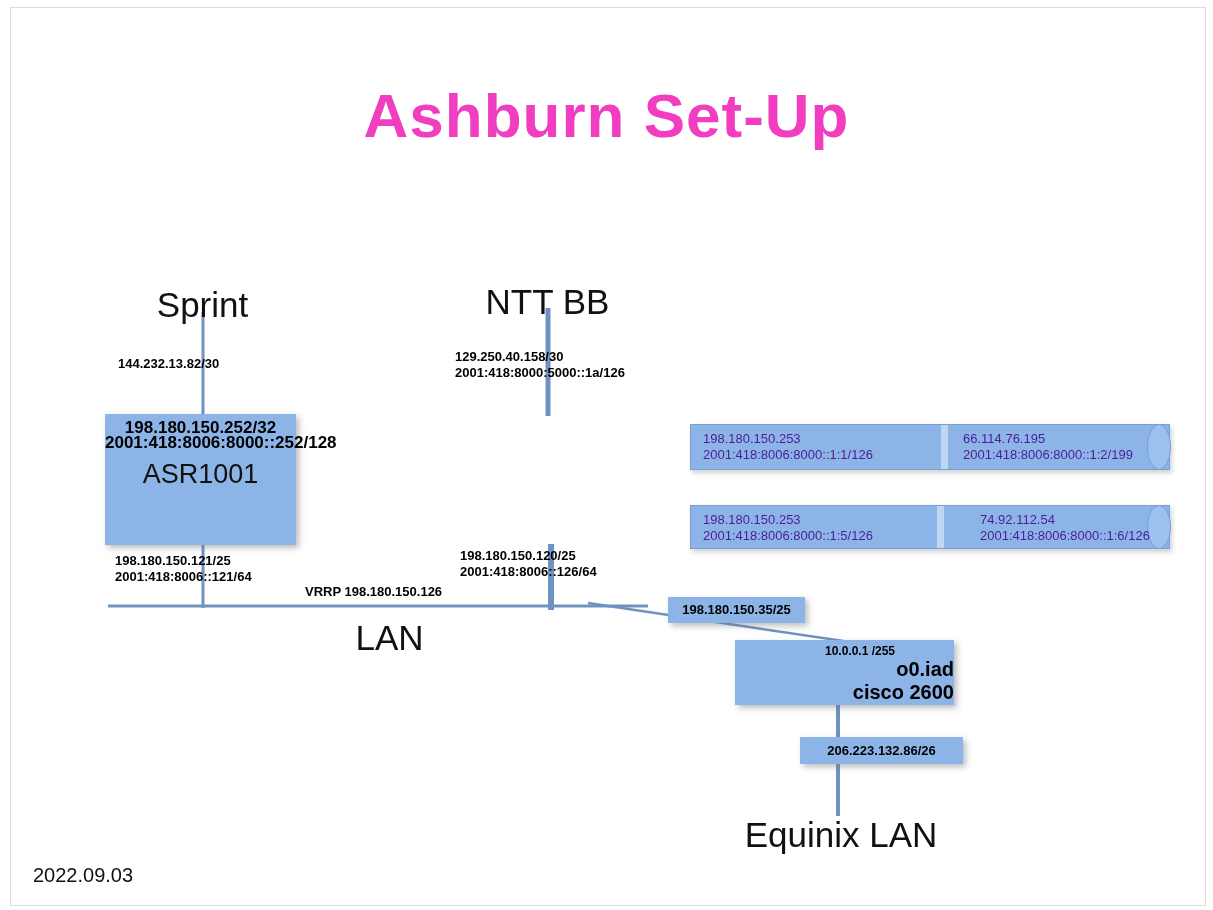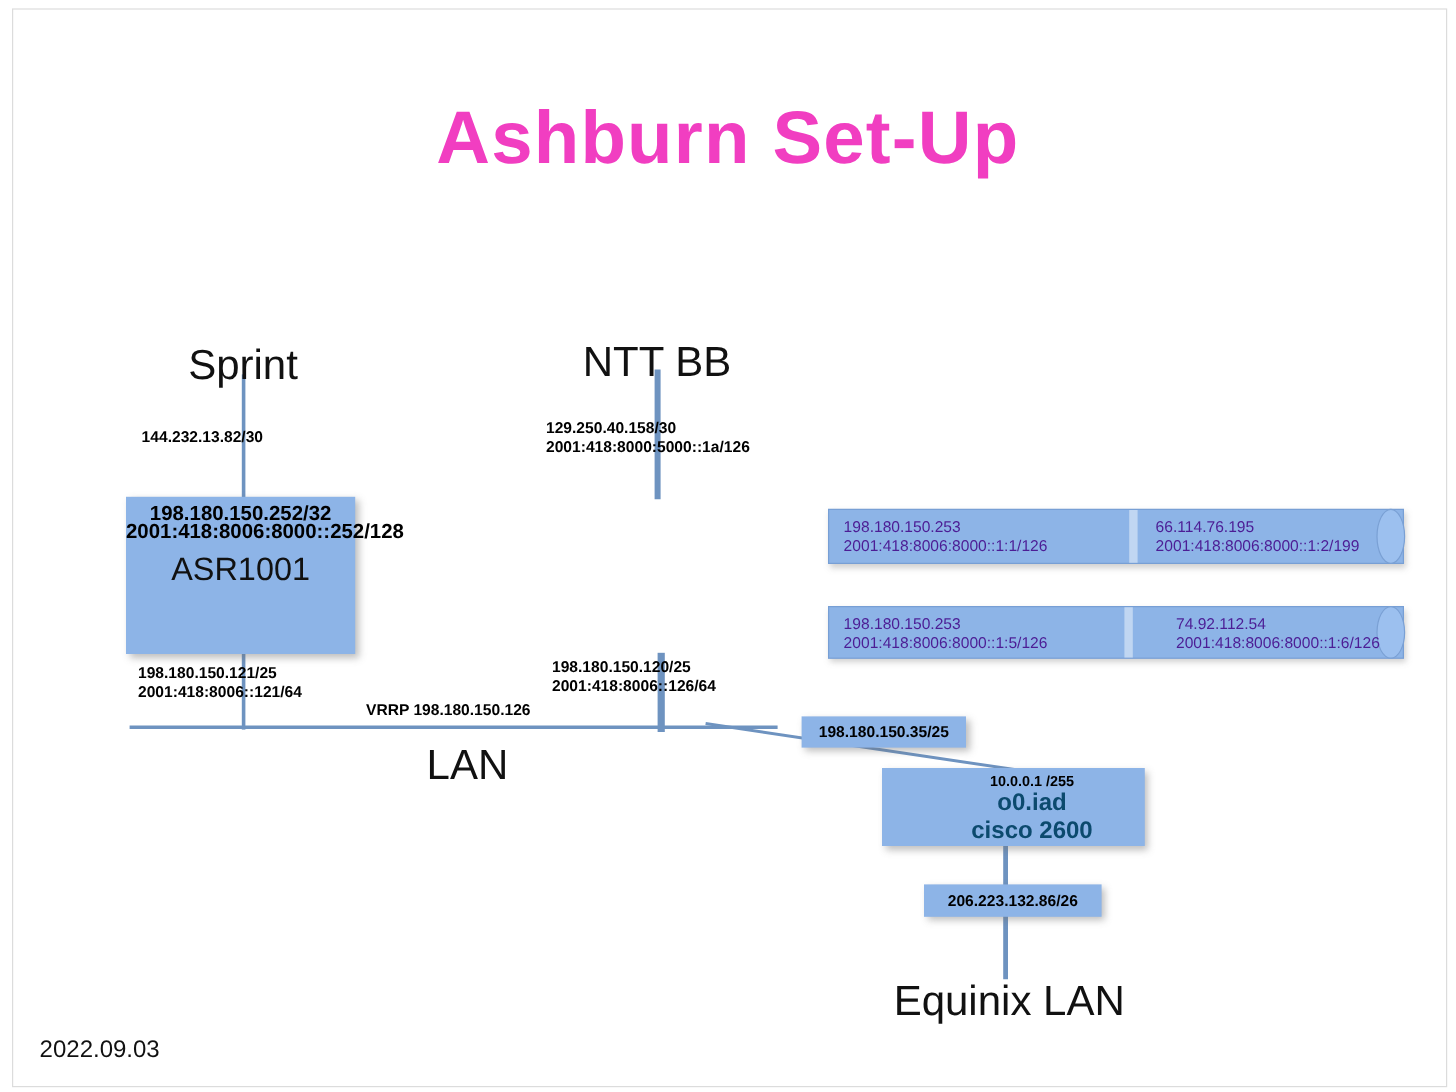--- a/index.html
+++ b/index.html
@@ -115,21 +115,22 @@
   }
   .oob .oip {
     font-size: 12px;
     font-weight: bold;
     line-height: 14px;
   }
   .oob .oname {
     font-size: 20px;
     font-weight: bold;
     line-height: 23px;
-    color: #0c4a6e;
+    color: #000000;
+    text-align: right;
   }
   .date {
     position: absolute;
     left: 33px; top: 864px;
     font-size: 20px;
     color: #111;
   }
   svg.lines {
     position: absolute;
     left: 0; top: 0;
@@ -213,19 +214,19 @@
   </div>
 
   <div class="bluebox labelbox" style="left:668px; top:597px; width:137px; height:26px; line-height:26px;">198.180.150.35/25</div>
 
   <div class="bluebox oob" style="left:735px; top:640px; width:219px; height:65px;">
     <div class="oip">10.0.0.1 /255</div>
     <div class="oname">o0.iad</div>
     <div class="oname">cisco 2600</div>
   </div>
 
-  <div class="bluebox labelbox" style="left:770px; top:737px; width:148px; height:27px; line-height:27px;">206.223.132.86/26</div>
+  <div class="bluebox labelbox" style="left:800px; top:737px; width:163px; height:27px; line-height:27px;">206.223.132.86/26</div>
 
   <div class="bigname" style="left:741px; top:815px; width:200px;">Equinix LAN</div>
 
   <div class="date">2022.09.03</div>
 
 </div>
 
 </body></html>

